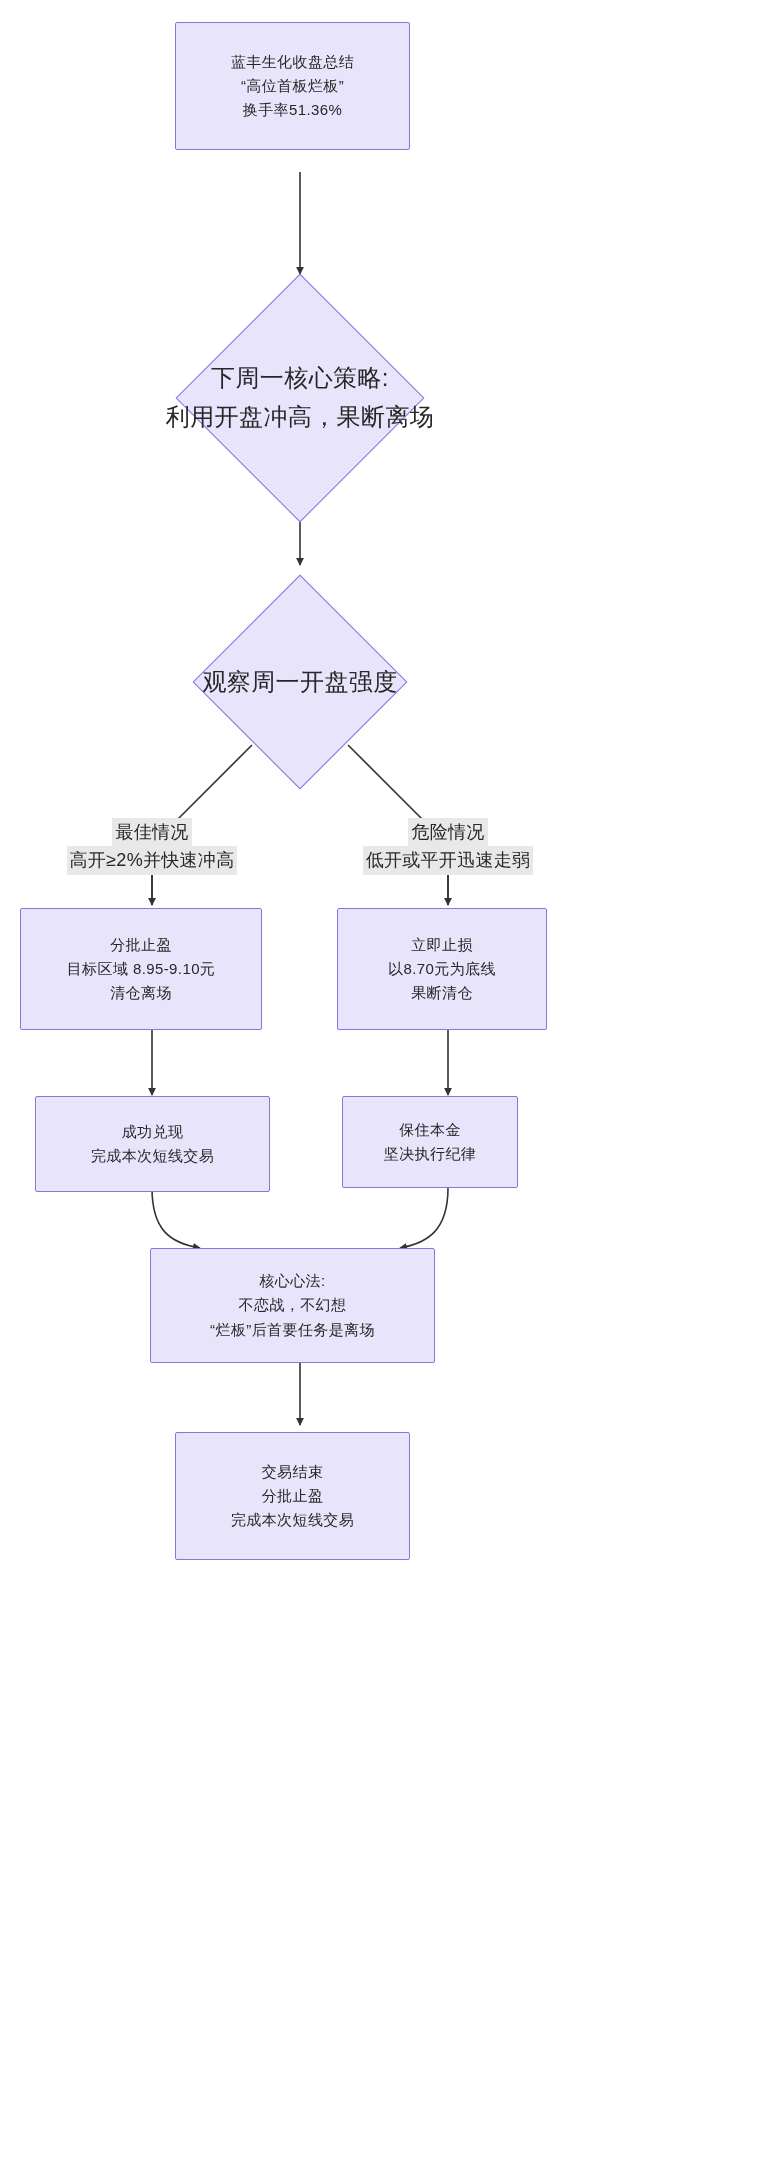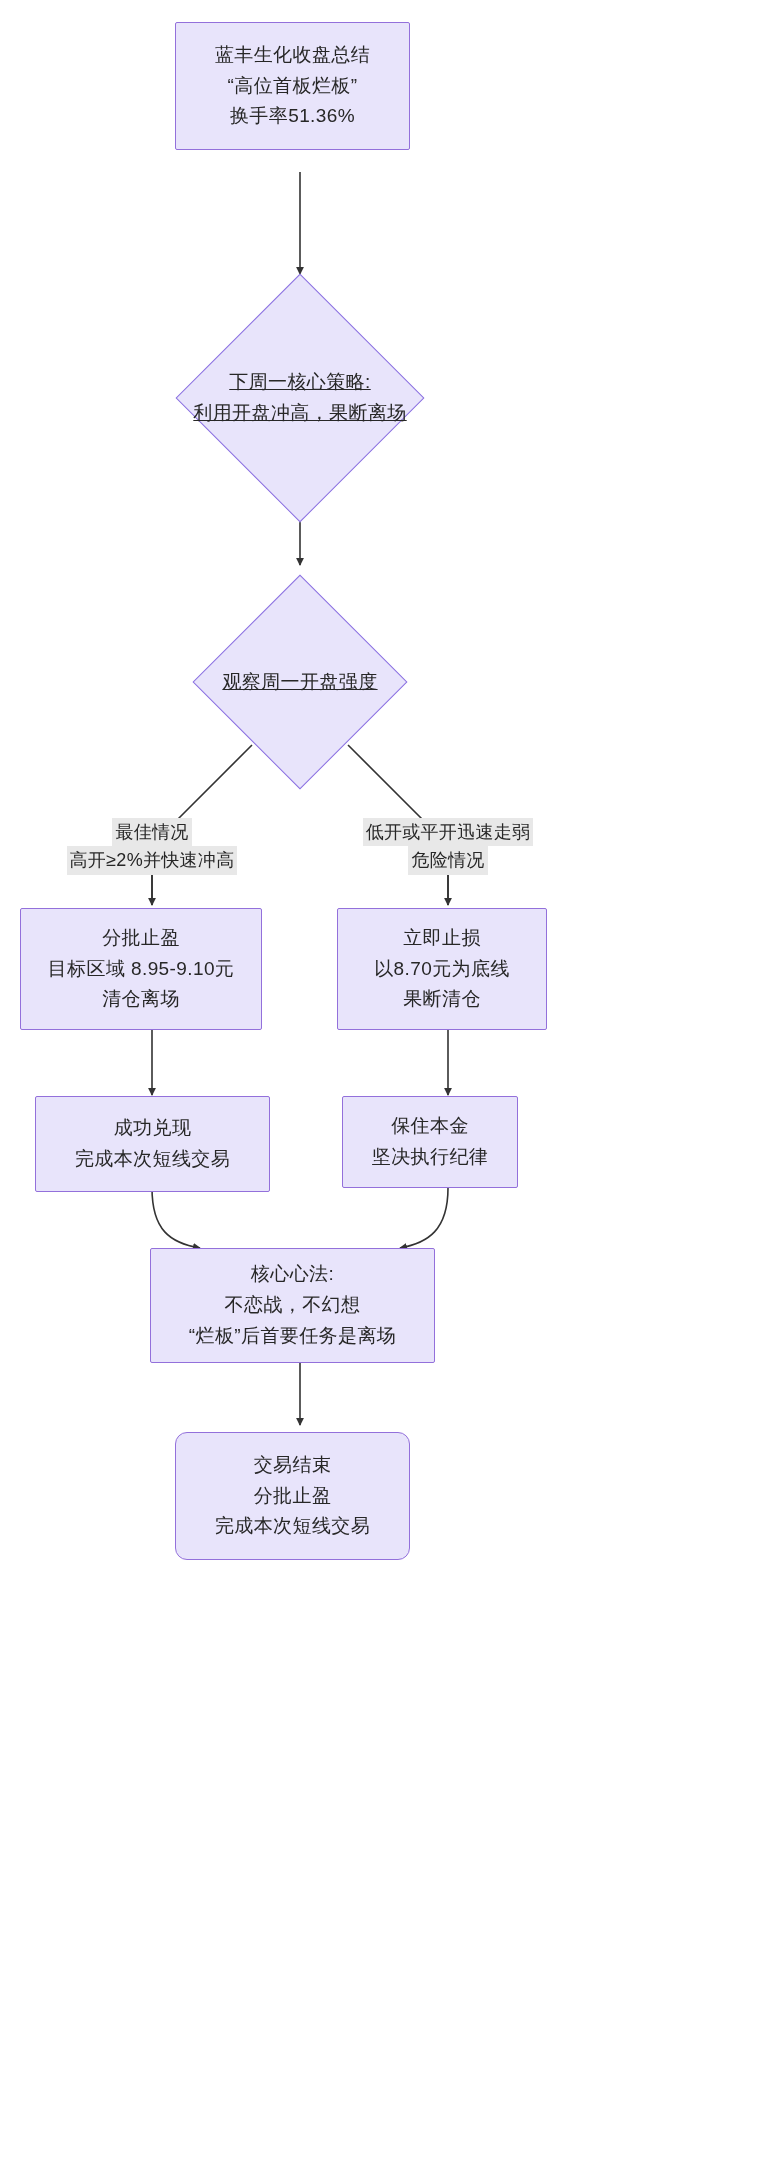--- a/index.html
+++ b/index.html
@@ -34,21 +34,21 @@
     box-sizing: border-box;
     background: #e8e4fb;
     border: 1.6px solid #9370db;
     border-radius: 2px;
     display: flex;
     flex-direction: column;
     align-items: center;
     justify-content: center;
     text-align: center;
     color: #272727;
-    font-size: 19px;
+    font-size: 15px;
     line-height: 1.62;
     letter-spacing: 0.4px;
   }
   .node-box .line { display: block; white-space: nowrap; }
 
   
   .node-diamond {
     position: absolute;
     box-sizing: border-box;
     display: flex;
@@ -63,25 +63,24 @@
     width: 100%; height: 100%;
     background: #e8e4fb;
     border: 1.6px solid #8a6fe0;
     transform: rotate(45deg);
     box-sizing: border-box;
   }
   .node-diamond .dtext {
     position: relative;
     z-index: 2;
     color: #272727;
-    font-size: 19px;
+    font-size: 24px;
     line-height: 1.62;
     letter-spacing: 0.4px;
     white-space: nowrap;
-    text-decoration: underline;
   }
   .node-diamond .dtext .line { display: block; }
 
   
   .edge-label {
     position: absolute;
     box-sizing: border-box;
     text-align: center;
     color: #272727;
     font-size: 18px;
@@ -150,22 +149,22 @@
       <span class="line">观察周一开盘强度</span>
     </span>
   </div>
 
   <div class="edge-label" style="left:24px; top:818px; width:256px;">
     <span class="row"><span class="line">最佳情况</span></span>
     <span class="row"><span class="line">高开≥2%并快速冲高</span></span>
   </div>
 
   <div class="edge-label" style="left:320px; top:818px; width:256px;">
+    <span class="row"><span class="line">危险情况</span></span>
     <span class="row"><span class="line">低开或平开迅速走弱</span></span>
-    <span class="row"><span class="line">危险情况</span></span>
   </div>
 
   <div class="node-box" style="left:20px; top:908px; width:242px; height:122px;">
     <span class="line">分批止盈</span>
     <span class="line">目标区域 8.95-9.10元</span>
     <span class="line">清仓离场</span>
   </div>
 
   <div class="node-box" style="left:337px; top:908px; width:210px; height:122px;">
     <span class="line">立即止损</span>
@@ -182,19 +181,19 @@
     <span class="line">保住本金</span>
     <span class="line">坚决执行纪律</span>
   </div>
 
   <div class="node-box" style="left:150px; top:1248px; width:285px; height:115px;">
     <span class="line">核心心法:</span>
     <span class="line">不恋战，不幻想</span>
     <span class="line">“烂板”后首要任务是离场</span>
   </div>
 
-  <div class="node-box" style="left:175px; top:1432px; width:235px; height:128px;border-radius:12px;">
+  <div class="node-box" style="left:175px; top:1432px; width:235px; height:128px;">
     <span class="line">交易结束</span>
     <span class="line">分批止盈</span>
     <span class="line">完成本次短线交易</span>
   </div>
 
 </div>
 
 </body></html>

